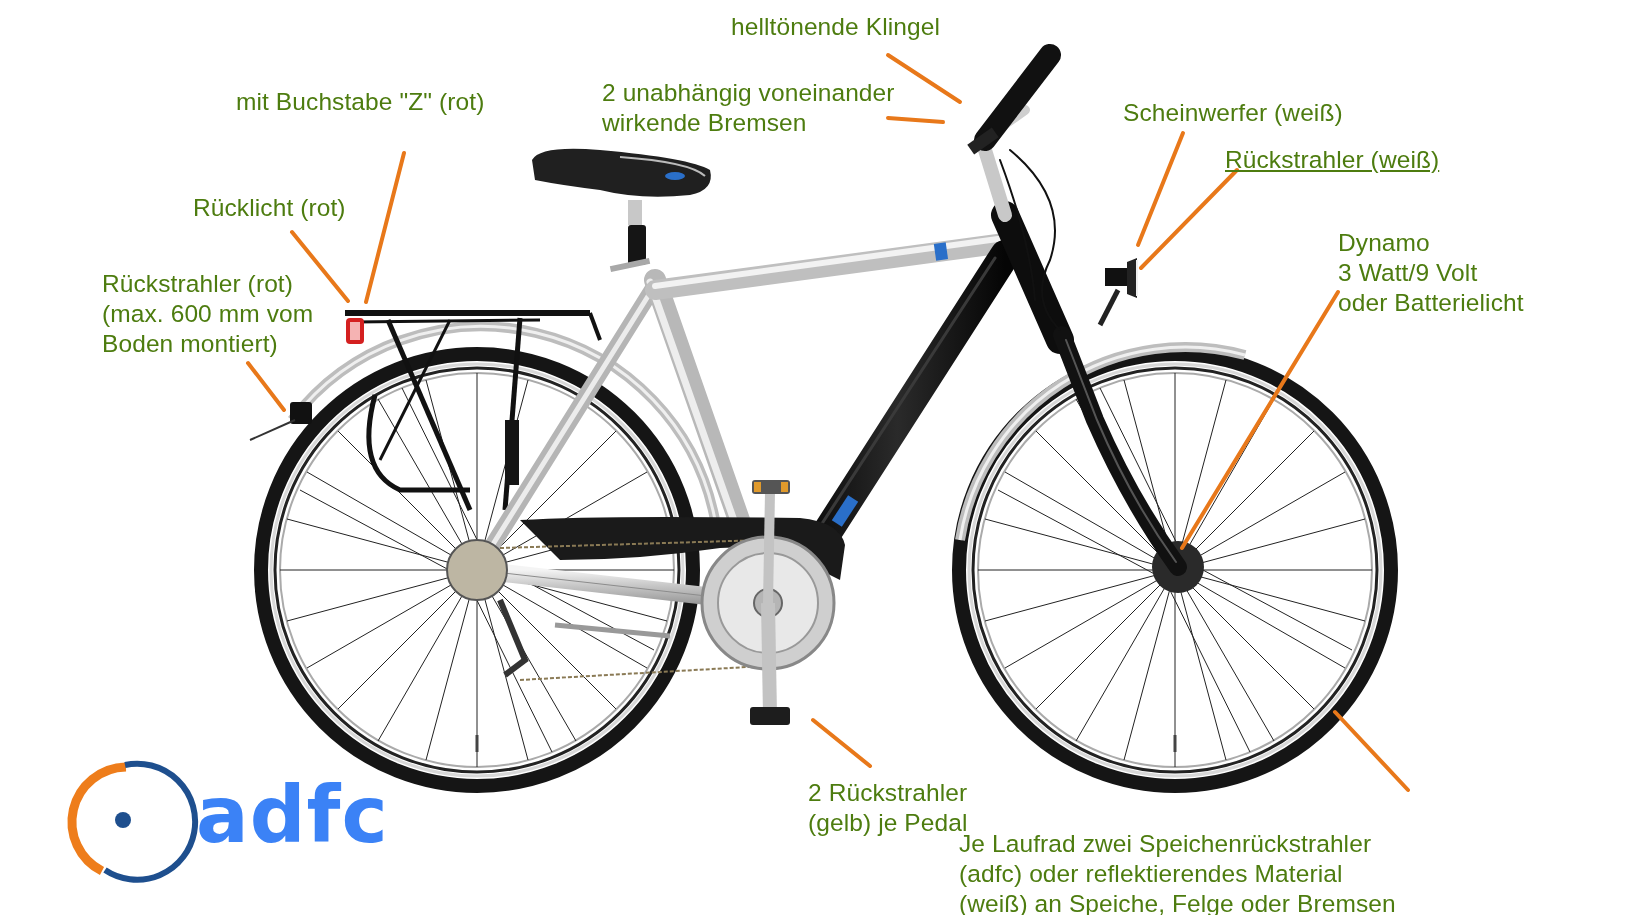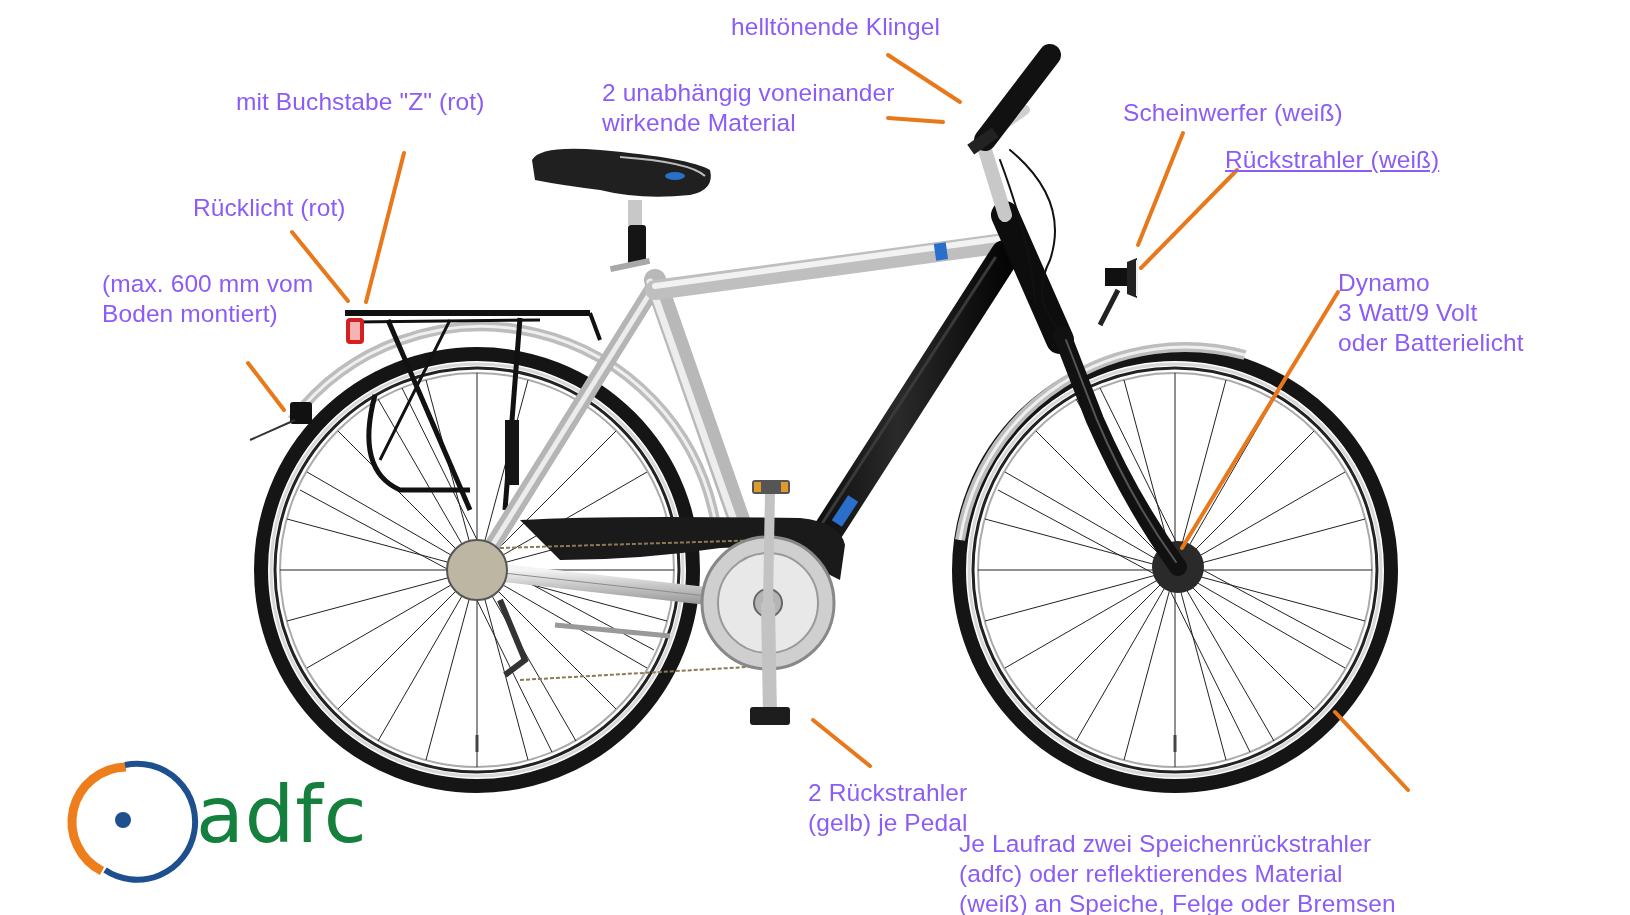--- a/index.html
+++ b/index.html
@@ -1,21 +1,21 @@
 <!DOCTYPE html>
 <html><head>
 <meta charset="utf-8">
 <style>
   html, body { margin: 0; padding: 0; background: #ffffff; }
   body { width: 1630px; height: 915px; position: relative; overflow: hidden; font-family: "Liberation Sans", sans-serif; }
   #stage { position: absolute; left: 0; top: 0; width: 1630px; height: 915px; }
   svg#bike { position: absolute; left: 0; top: 0; }
-  .label { position: absolute; color: #8b5cf6; font-size: 24.5px; line-height: 30px; white-space: nowrap; letter-spacing: 0.1px; }
+  .label { position: absolute; color: #4d7c0f; font-size: 24.5px; line-height: 30px; white-space: nowrap; letter-spacing: 0.1px; }
   .label span { display: block; }
-  .logo-text { position: absolute; left: 196px; top: 770px; font-family: "DejaVu Sans", sans-serif; font-weight: normal; font-size: 78px; line-height: 90px; color: #15803d; letter-spacing: 1px; }
+  .logo-text { position: absolute; left: 196px; top: 770px; font-family: "DejaVu Sans", sans-serif; font-weight: bold; font-size: 78px; line-height: 90px; color: #3b82f6; letter-spacing: 1px; }
 </style>
 </head>
 <body>
 
 <div id="stage">
 
   <svg id="bike" width="1630" height="915" viewBox="0 0 1630 915">
     <defs>
       <linearGradient id="alu" x1="0" y1="0" x2="0" y2="1">
         <stop offset="0" stop-color="#f4f4f4"></stop>
@@ -218,45 +218,46 @@
       <circle cx="123" cy="820" r="8" fill="#1e4f8e"></circle>
     </g>
   </svg>
 
   <div class="label" style="left:731px; top:12px;">
     <span>helltönende Klingel</span>
   </div>
 
   <div class="label" style="left:602px; top:78px;">
     <span>2 unabhängig voneinander</span>
-    <span>wirkende Material</span>
+    <span>wirkende Bremsen</span>
   </div>
 
   <div class="label" style="left:236px; top:87px;">
     <span>mit Buchstabe "Z" (rot)</span>
   </div>
 
   <div class="label" style="left:193px; top:193px;text-align:right;">
     <span>Rücklicht (rot)</span>
   </div>
 
   <div class="label" style="left:102px; top:269px;">
+    <span>Rückstrahler (rot)</span>
     <span>(max. 600 mm vom</span>
     <span>Boden montiert)</span>
   </div>
 
   <div class="label" style="left:1123px; top:98px;">
     <span>Scheinwerfer (weiß)</span>
   </div>
 
   <div class="label" style="left:1225px; top:145px;text-decoration:underline;">
     <span>Rückstrahler (weiß)</span>
   </div>
 
-  <div class="label" style="left:1338px; top:228px;margin-top:40px;">
+  <div class="label" style="left:1338px; top:228px;">
     <span>Dynamo</span>
     <span>3 Watt/9 Volt</span>
     <span>oder Batterielicht</span>
   </div>
 
   <div class="label" style="left:808px; top:778px;">
     <span>2 Rückstrahler</span>
     <span>(gelb) je Pedal</span>
   </div>
 

